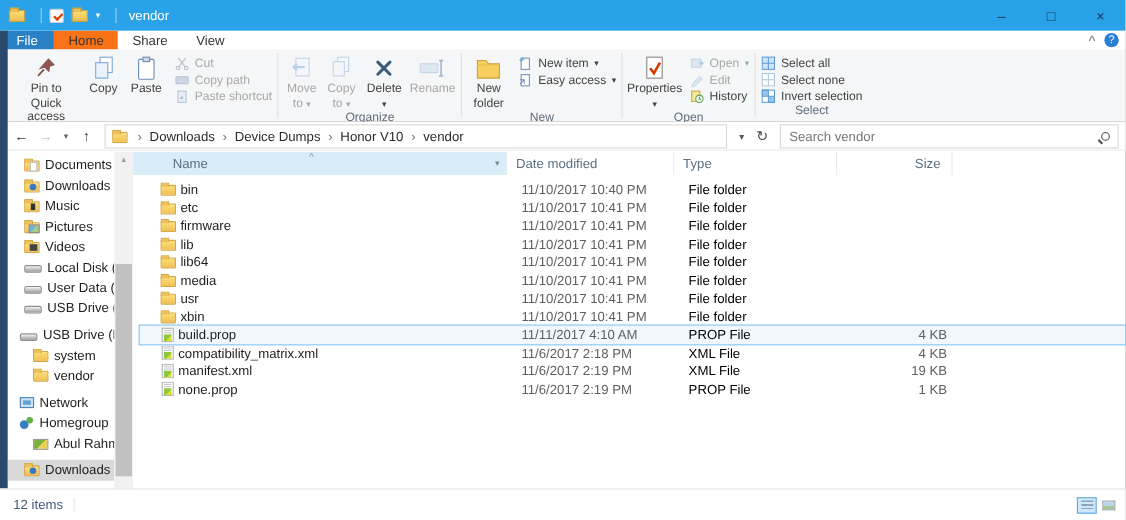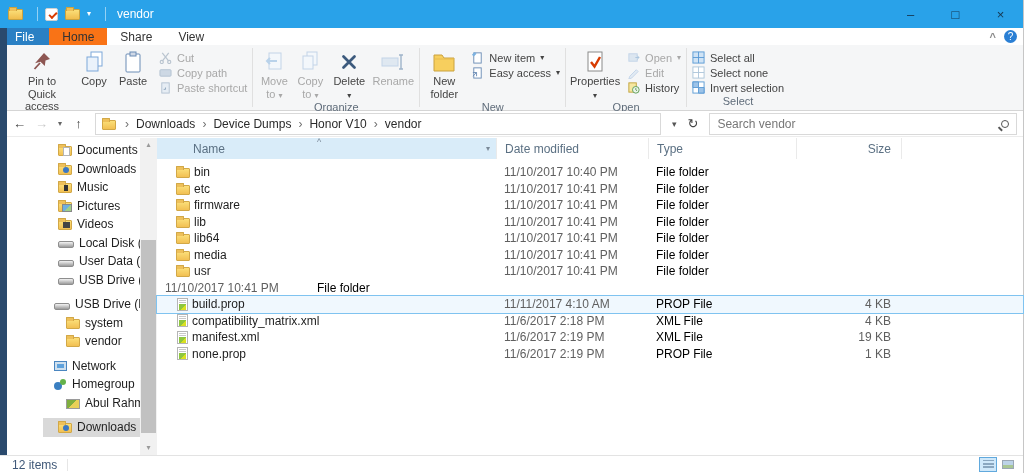--- a/index.html
+++ b/index.html
@@ -57,21 +57,21 @@
   .searchbox { width:326px; height:22px; border:1px solid #d9d9d9; display:flex; align-items:center; padding:0 7px; margin-left:4px; }
   .searchbox input { border:none; outline:none; flex:1; font-size:12px; color:#333; font-family:"Liberation Sans", sans-serif; background:transparent; }
   .searchbox input::placeholder { color:#777; }
   .mag { width:8px; height:8px; border:1.5px solid #555; border-radius:50%; position:relative; flex:none; }
   .mag::after { content:""; position:absolute; left:-4px; top:7px; width:5px; height:1.5px; background:#555; transform:rotate(45deg); }
 
   
   .left-strip { position:absolute; left:0; top:28px; width:7px; bottom:18px; background:#2a4a6d; }
 
   
-  .main { position:absolute; top:138px; left:7px; right:0; bottom:18px; display:flex;padding-left:36px; }
+  .main { position:absolute; top:138px; left:7px; right:0; bottom:18px; display:flex; }
   .sidebar { width:97px; position:relative; font-size:12px; color:#1e1e1e; padding-top:3px; overflow:hidden; }
   .sb-item { height:18.5px; display:flex; align-items:center; gap:5px; white-space:nowrap; }
   .sb-item.selected { background:#d9d9d9; }
   .sb-scroll { width:17px; background:#f1f1f1; position:relative; flex:none; }
   .sb-arrow { position:absolute; left:0; right:0; height:14px; color:#9a9a9a; font-size:8px; text-align:center; line-height:14px; }
   .sb-arrow.up { top:0; }
   .sb-arrow.down { bottom:0; }
   .sb-thumb { position:absolute; left:1px; right:1px; top:102px; height:193px; background:#c1c1c1; }
 
   
@@ -99,30 +99,30 @@
   .lheader { height:21px; display:flex; color:#5b7083; align-items:stretch; position:relative; }
   .hcol { display:flex; align-items:center; border-left:1px solid #eaeaea; }
   .hcol.first { border-left:none; }
   .h-name { width:339px; background:#d9ecf9; padding-left:36px; position:relative; }
   .h-name .sort-caret { position:absolute; left:160px; top:-1px; font-size:9px; color:#7b8a99; }
   .h-name .filter-dd { position:absolute; right:6px; top:6px; font-size:8px; color:#7b8a99; }
   .h-date { width:152px; padding-left:8px; }
   .h-type { width:148px; padding-left:8px; }
   .h-size { width:105px; justify-content:flex-end; padding-right:10px; }
   .h-end { flex:1; }
-  .rows { padding-top:5px; }
+  .rows { padding-top:5px;margin-left:6px; }
   .lrow { height:16.5px; display:flex; align-items:center; }
   .lrow.selected { outline:1px solid #7fc3f0; background:#f0f8fe; }
   .cname { width:339px; display:flex; align-items:center; gap:4px; padding-left:19px; color:#1e1e1e; white-space:nowrap; overflow:hidden; }
   .cdate { width:152px; padding-left:8px; color:#5f5f5f; }
   .ctype { width:148px; padding-left:8px; color:#000000; }
   .csize { width:105px; text-align:right; padding-right:10px; color:#5f5f5f; }
 
   
-  .statusbar { position:absolute; left:0; right:0; bottom:0; height:18px; border-top:1px solid #e3e3e3; background:#fff; display:flex; align-items:center; font-size:12px; color:#3f5878; padding-left:12px; }
+  .statusbar { position:absolute; left:0; right:0; bottom:0; height:29px; border-top:1px solid #e3e3e3; background:#fff; display:flex; align-items:center; font-size:12px; color:#3f5878; padding-left:12px; }
   .sb-div { width:1px; height:12px; background:#e6e6e6; margin-left:10px; }
   .view-btns { margin-left:auto; margin-right:6px; display:flex; gap:2px; }
   .vbtn { width:18px; height:15px; border:1px solid transparent; display:flex; align-items:center; justify-content:center; }
   .vbtn.active { border-color:#61a9dd; background:#cfe8fa; }
   .vglyph-details { width:11px; height:9px; background:repeating-linear-gradient(#8aa7c0 0 1.5px, transparent 1.5px 3.2px); }
   .vglyph-thumb { width:12px; height:9px; border:1px solid #9aa7b5; background:linear-gradient(180deg,#bcd3e8 55%,#a8c694 55%); }
 
   svg { display:block; }
 </style>
 </head>
@@ -570,20 +570,24 @@
           <div class="lrow">
     <span class="cname">
               <span class="ic fold ic-folder"></span>
               <span class="nm">usr</span>
             </span>
     <span class="cdate">11/10/2017 10:41 PM</span>
     <span class="ctype">File folder</span>
     <span class="csize"></span>
   </div>
           <div class="lrow">
+    <span class="cname">
+              <span class="ic fold ic-folder"></span>
+              <span class="nm">xbin</span>
+            </span>
     <span class="cdate">11/10/2017 10:41 PM</span>
     <span class="ctype">File folder</span>
     <span class="csize"></span>
   </div>
           <div class="lrow selected">
     <span class="cname">
               <span class="ic ic-file"></span>
               <span class="nm">build.prop</span>
             </span>
     <span class="cdate">11/11/2017 4:10 AM</span>

